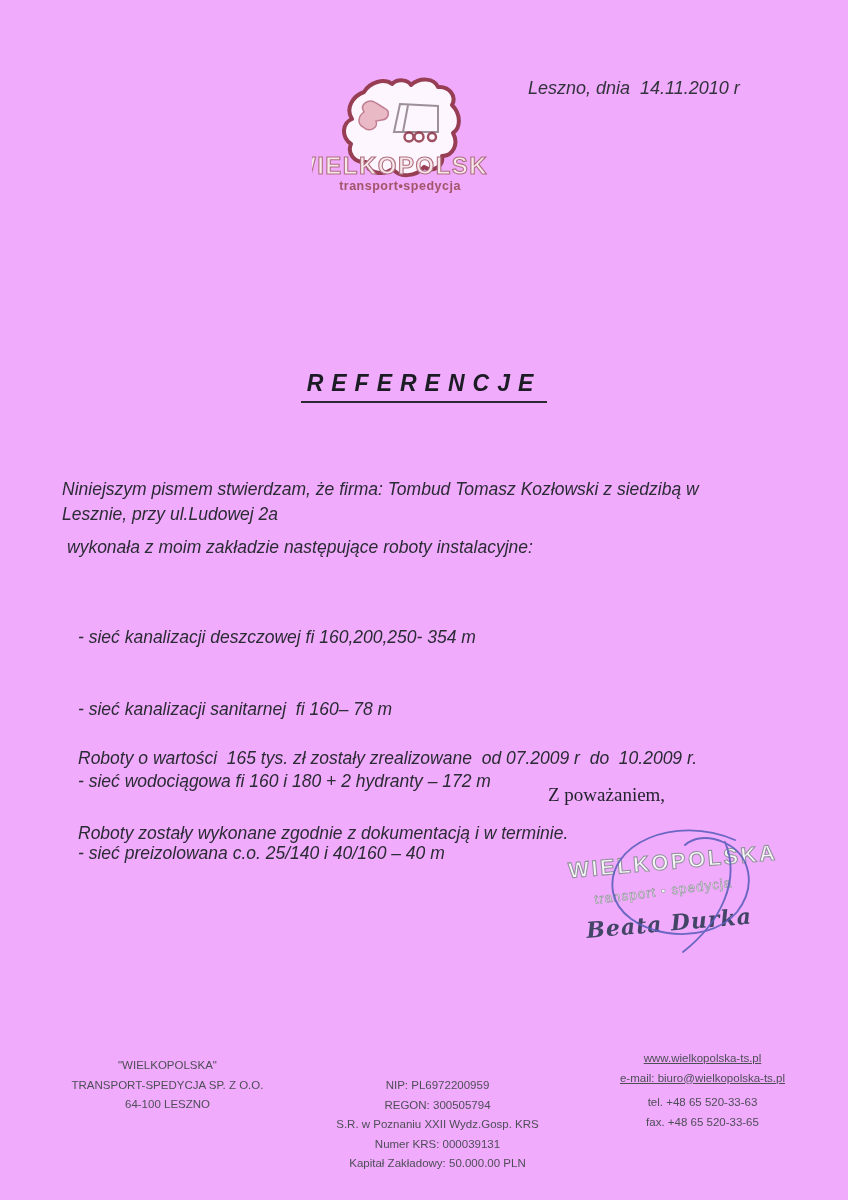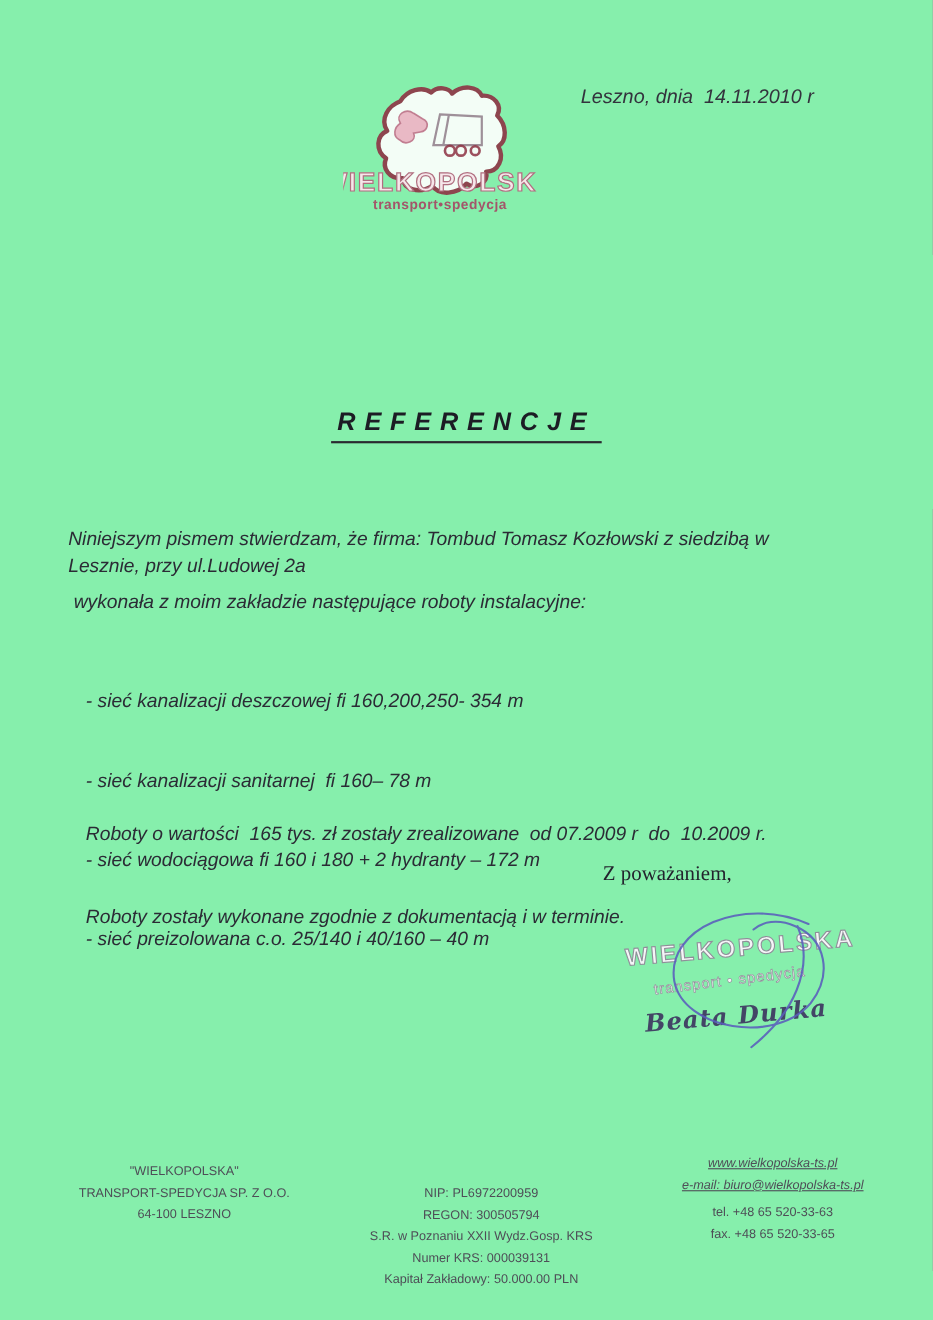--- a/index.html
+++ b/index.html
@@ -2,21 +2,21 @@
 <html lang="pl"><head>
 <meta charset="utf-8">
 <title>Referencje – Wielkopolska Transport-Spedycja</title>
 <style>
   html, body { margin: 0; padding: 0; background: #9a9a9a; }
   .page {
     position: relative;
     width: 848px;
     height: 1200px;
     margin: 0 auto;
-    background: #86efac;
+    background: #f0abfc;
     overflow: hidden;
     font-family: "Liberation Sans", sans-serif;
     color: #2e2e38;
   }
   .abs { position: absolute; }
 
   
   .date-line {
     left: 528px; top: 78px;
     font-style: italic;
@@ -75,21 +75,21 @@
   
   .footer-col {
     font-size: 11.5px;
     line-height: 19.5px;
     color: #4e4e57;
     text-align: center;
   }
   .footer-left   { left: 40px;  top: 1056px; width: 255px; }
   .footer-center { left: 300px; top: 1076px; width: 275px; }
   .footer-right  { left: 585px; top: 1049px; width: 235px; }
-  .footer-link { text-decoration: underline; font-style: italic; }
+  .footer-link { text-decoration: underline; }
   .footer-right .contact-group { margin-top: 5px; }
 
   
   .logo-wordmark {
     font-family: "Liberation Sans", sans-serif;
     font-weight: bold;
   }
   .logo-tagline {
     font-family: "Liberation Sans", sans-serif;
     font-weight: bold;

